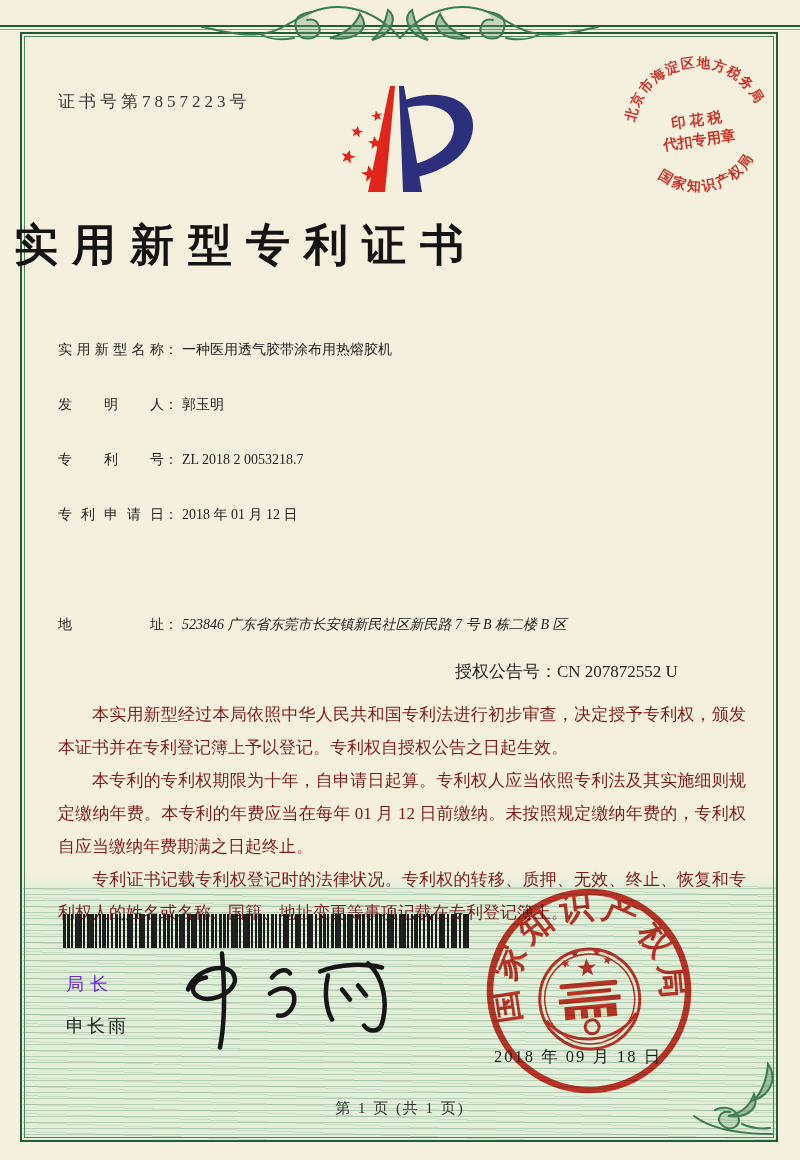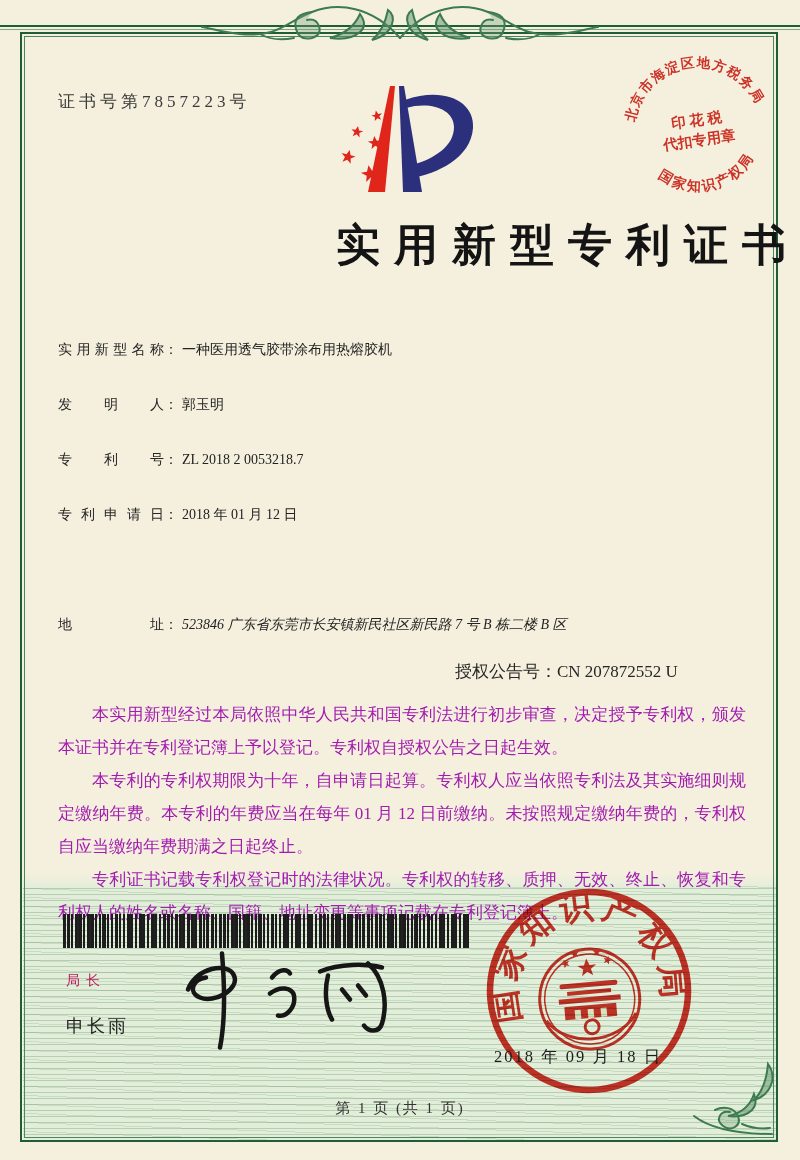--- a/index.html
+++ b/index.html
@@ -36,45 +36,45 @@
   .flourish-br{position:absolute;left:684px;top:1054px;width:90px;height:84px;z-index:6;}
 
   .cert-no{position:absolute;left:58px;top:90px;font-size:17px;letter-spacing:4px;
            color:#3a3a3a;z-index:10;}
 
   .logo{position:absolute;left:333px;top:80px;width:152px;height:128px;z-index:10;}
 
   .stamp{position:absolute;left:612px;top:45px;width:172px;height:172px;z-index:12;
          transform:rotate(-8deg);mix-blend-mode:multiply;opacity:.92;}
 
-  .title{position:absolute;left:0;top:216px;width:100%;text-align:right;
+  .title{position:absolute;left:0;top:216px;width:100%;text-align:left;
          font-size:44px;font-weight:bold;letter-spacing:14px;text-indent:14px;
          color:#141414;z-index:10;}
 
   .field-row{position:absolute;left:58px;width:700px;font-size:14px;z-index:10;line-height:30px;}
   .f-label{display:inline-block;width:106px;text-align:justify;text-align-last:justify;
            vertical-align:top;color:#262626;}
   .f-colon{display:inline-block;vertical-align:top;color:#262626;}
   .f-value{display:inline-block;vertical-align:top;color:#222;margin-left:4px;max-width:545px;}
   .row-addr .f-value{max-width:545px;font-style:italic;}
 
   .grant-left{position:absolute;left:58px;top:660px;font-size:17px;z-index:10;color:#262626;}
   .grant-right{position:absolute;left:455px;top:660px;font-size:17px;z-index:10;color:#262626;}
 
   .body-text{position:absolute;left:58px;top:698px;width:688px;font-size:17px;
-             line-height:33px;text-align:justify;z-index:10;color:#a21caf;}
+             line-height:33px;text-align:justify;z-index:10;color:#7f1d1d;}
   .body-text p{text-indent:2em;}
 
   .barcode{position:absolute;left:63px;top:914px;width:406px;height:34px;z-index:10;
      background-image:
        repeating-linear-gradient(90deg,#1c1c1c 0 2px,transparent 2px 4px),
        repeating-linear-gradient(90deg,#1c1c1c 0 1px,transparent 1px 6px),
        repeating-linear-gradient(90deg,#222 0 3px,transparent 3px 13px);}
 
-  .comm-title{position:absolute;left:66px;top:972px;font-size:14px;letter-spacing:6px;z-index:10;color:#be185d;}
+  .comm-title{position:absolute;left:66px;top:972px;font-size:18px;letter-spacing:6px;z-index:10;color:#6d28d9;}
   .comm-name{position:absolute;left:66px;top:1014px;font-size:18px;letter-spacing:3px;z-index:10;color:#1e1e1e;}
   .signature{position:absolute;left:170px;top:946px;width:250px;height:108px;z-index:11;}
 
   .seal{position:absolute;left:482px;top:884px;width:214px;height:214px;z-index:12;
         transform:rotate(-5deg);mix-blend-mode:multiply;opacity:.93;}
   .seal-date{position:absolute;left:494px;top:1046px;font-size:16.5px;letter-spacing:2px;
              z-index:13;color:#1d1d1d;}
 
   .footer{position:absolute;left:0;top:1099px;width:100%;text-align:center;font-size:15px;
           letter-spacing:2px;z-index:10;color:#333;}

